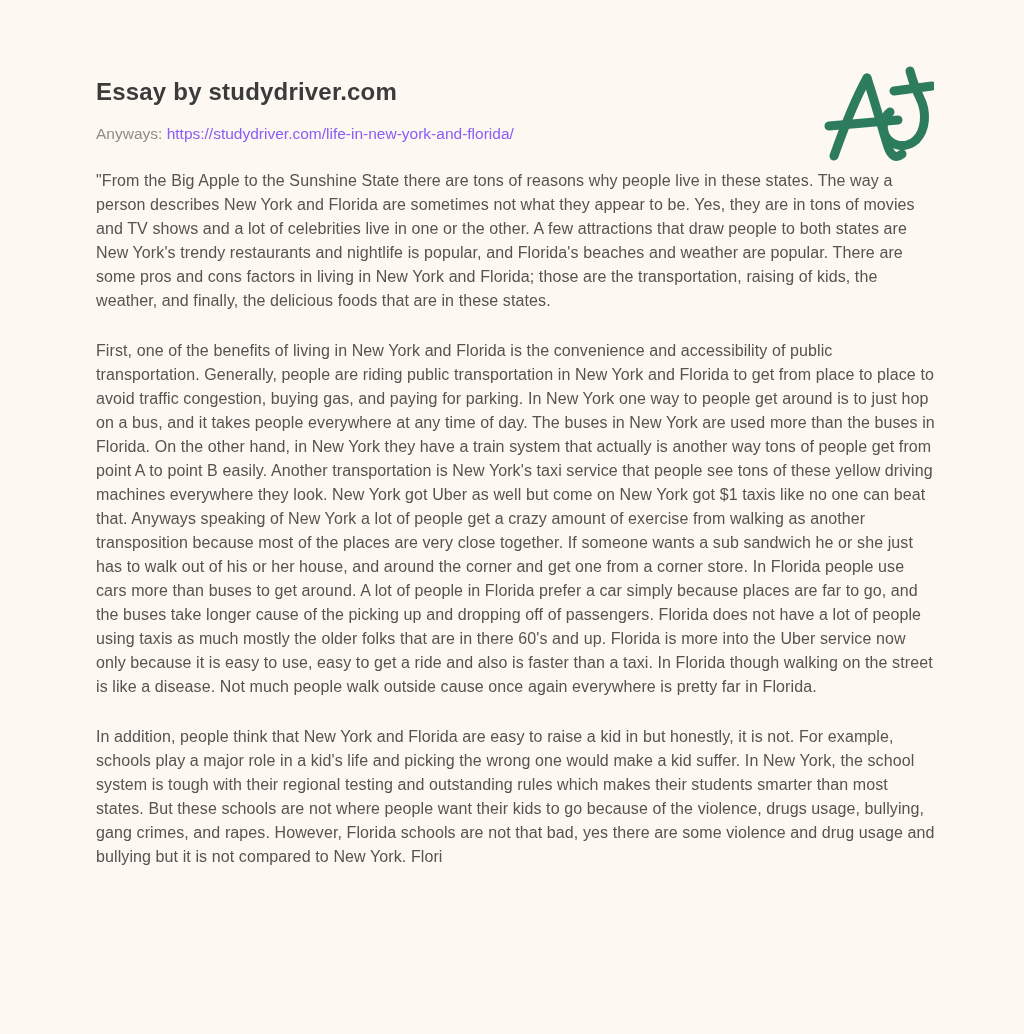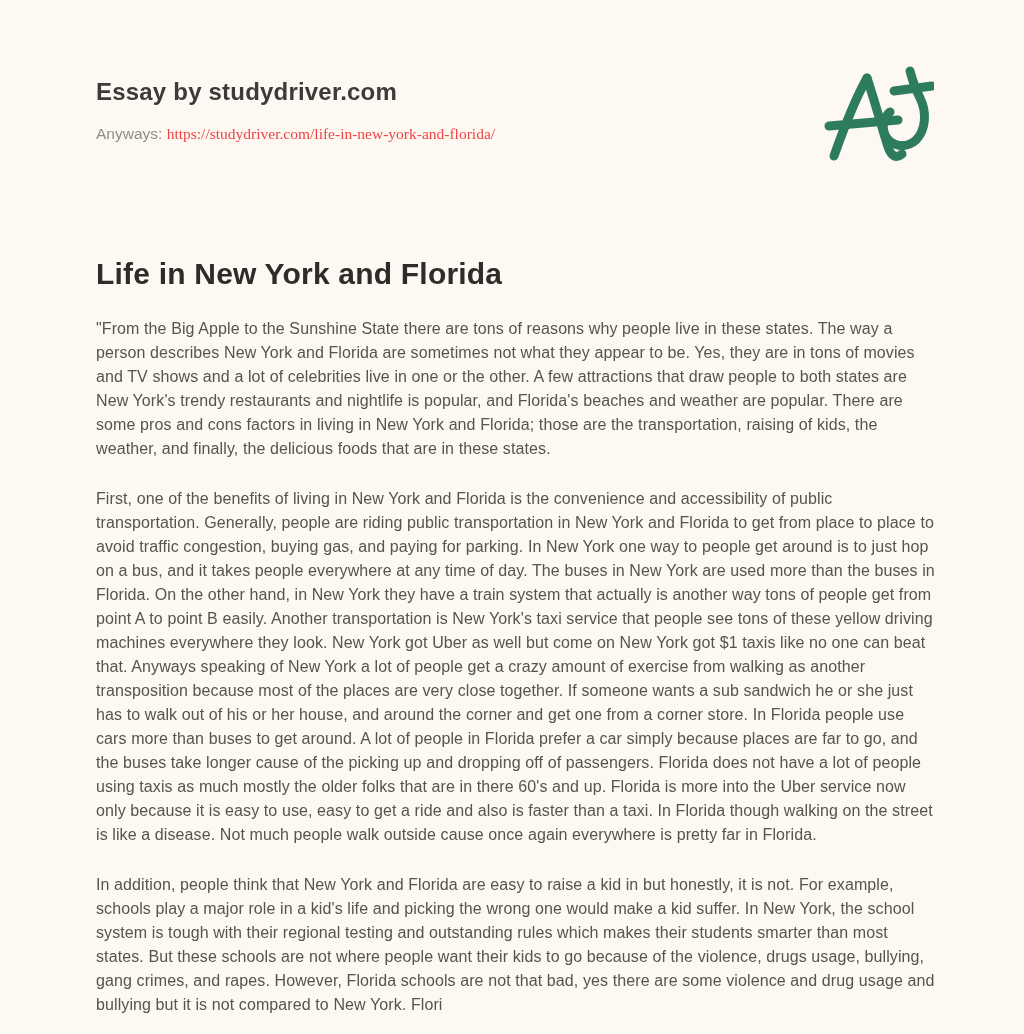--- a/index.html
+++ b/index.html
@@ -26,24 +26,23 @@
     font-weight: 700;
     letter-spacing: 0.2px;
     color: #3B3B3B;
   }
   .source-line {
     margin: 19px 0 0 0;
     font-size: 15.5px;
     color: #908C86;
   }
   .source-link {
-    color: #ef4444;
+    color: #8b5cf6;
     text-decoration: none;
     cursor: pointer;
-    font-family: Liberation Serif, serif;
   }
   .logo {
     position: absolute;
     top: 60px;
     right: 90px;
     width: 112px;
     height: 110px;
   }
   .essay-title {
     margin: 114px 0 0 0;
@@ -81,21 +80,20 @@
 
       <path d="M7 66 L 76 60"></path>
 
       <path d="M72 31 L 110 26"></path>
 
       <path d="M88 11 C 91 22 94 30 98 38 C 105 52 104 70 94 80 C 84 89 69 87 63 75 C 59 66 62 57 68 52"></path>
     </svg>
   </div>
 
   <article>
-    <h2 class="essay-title">Life in New York and Florida</h2>
 
     <div class="essay-body">
       <p>"From the Big Apple to the Sunshine State there are tons of reasons why people live in these states. The way a person describes New York and Florida are sometimes not what they appear to be. Yes, they are in tons of movies and TV shows and a lot of celebrities live in one or the other. A few attractions that draw people to both states are New York's trendy restaurants and nightlife is popular, and Florida's beaches and weather are popular. There are some pros and cons factors in living in New York and Florida; those are the transportation, raising of kids, the weather, and finally, the delicious foods that are in these states.</p>
       <p>First, one of the benefits of living in New York and Florida is the convenience and accessibility of public transportation. Generally, people are riding public transportation in New York and Florida to get from place to place to avoid traffic congestion, buying gas, and paying for parking. In New York one way to people get around is to just hop on a bus, and it takes people everywhere at any time of day. The buses in New York are used more than the buses in Florida. On the other hand, in New York they have a train system that actually is another way tons of people get from point A to point B easily. Another transportation is New York's taxi service that people see tons of these yellow driving machines everywhere they look. New York got Uber as well but come on New York got $1 taxis like no one can beat that. Anyways speaking of New York a lot of people get a crazy amount of exercise from walking as another transposition because most of the places are very close together. If someone wants a sub sandwich he or she just has to walk out of his or her house, and around the corner and get one from a corner store. In Florida people use cars more than buses to get around. A lot of people in Florida prefer a car simply because places are far to go, and the buses take longer cause of the picking up and dropping off of passengers. Florida does not have a lot of people using taxis as much mostly the older folks that are in there 60's and up. Florida is more into the Uber service now only because it is easy to use, easy to get a ride and also is faster than a taxi. In Florida though walking on the street is like a disease. Not much people walk outside cause once again everywhere is pretty far in Florida.</p>
       <p>In addition, people think that New York and Florida are easy to raise a kid in but honestly, it is not. For example, schools play a major role in a kid's life and picking the wrong one would make a kid suffer. In New York, the school system is tough with their regional testing and outstanding rules which makes their students smarter than most states. But these schools are not where people want their kids to go because of the violence, drugs usage, bullying, gang crimes, and rapes. However, Florida schools are not that bad, yes there are some violence and drug usage and bullying but it is not compared to New York. Flori</p>
     </div>
   </article>
 
 </div>
 

